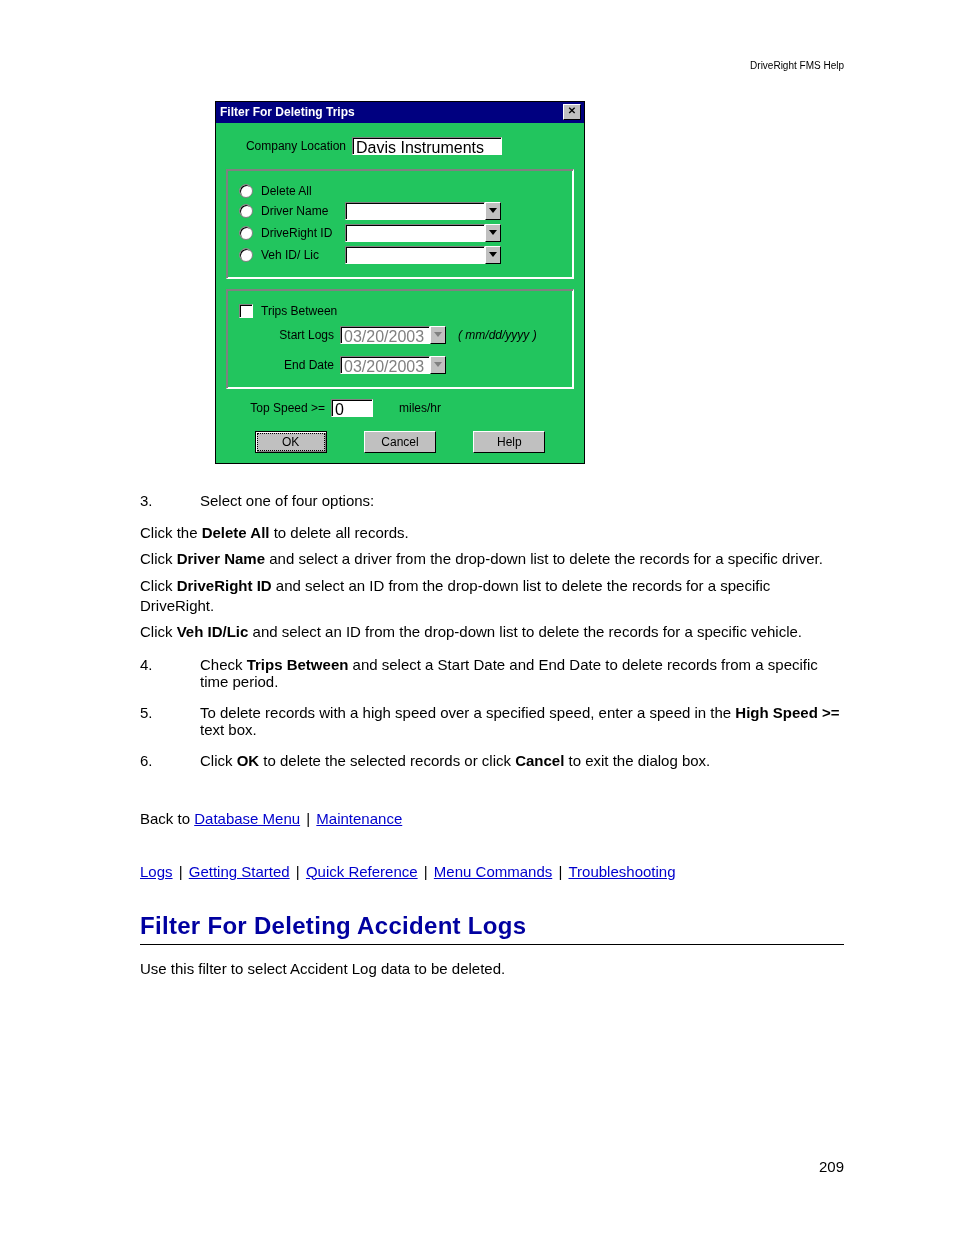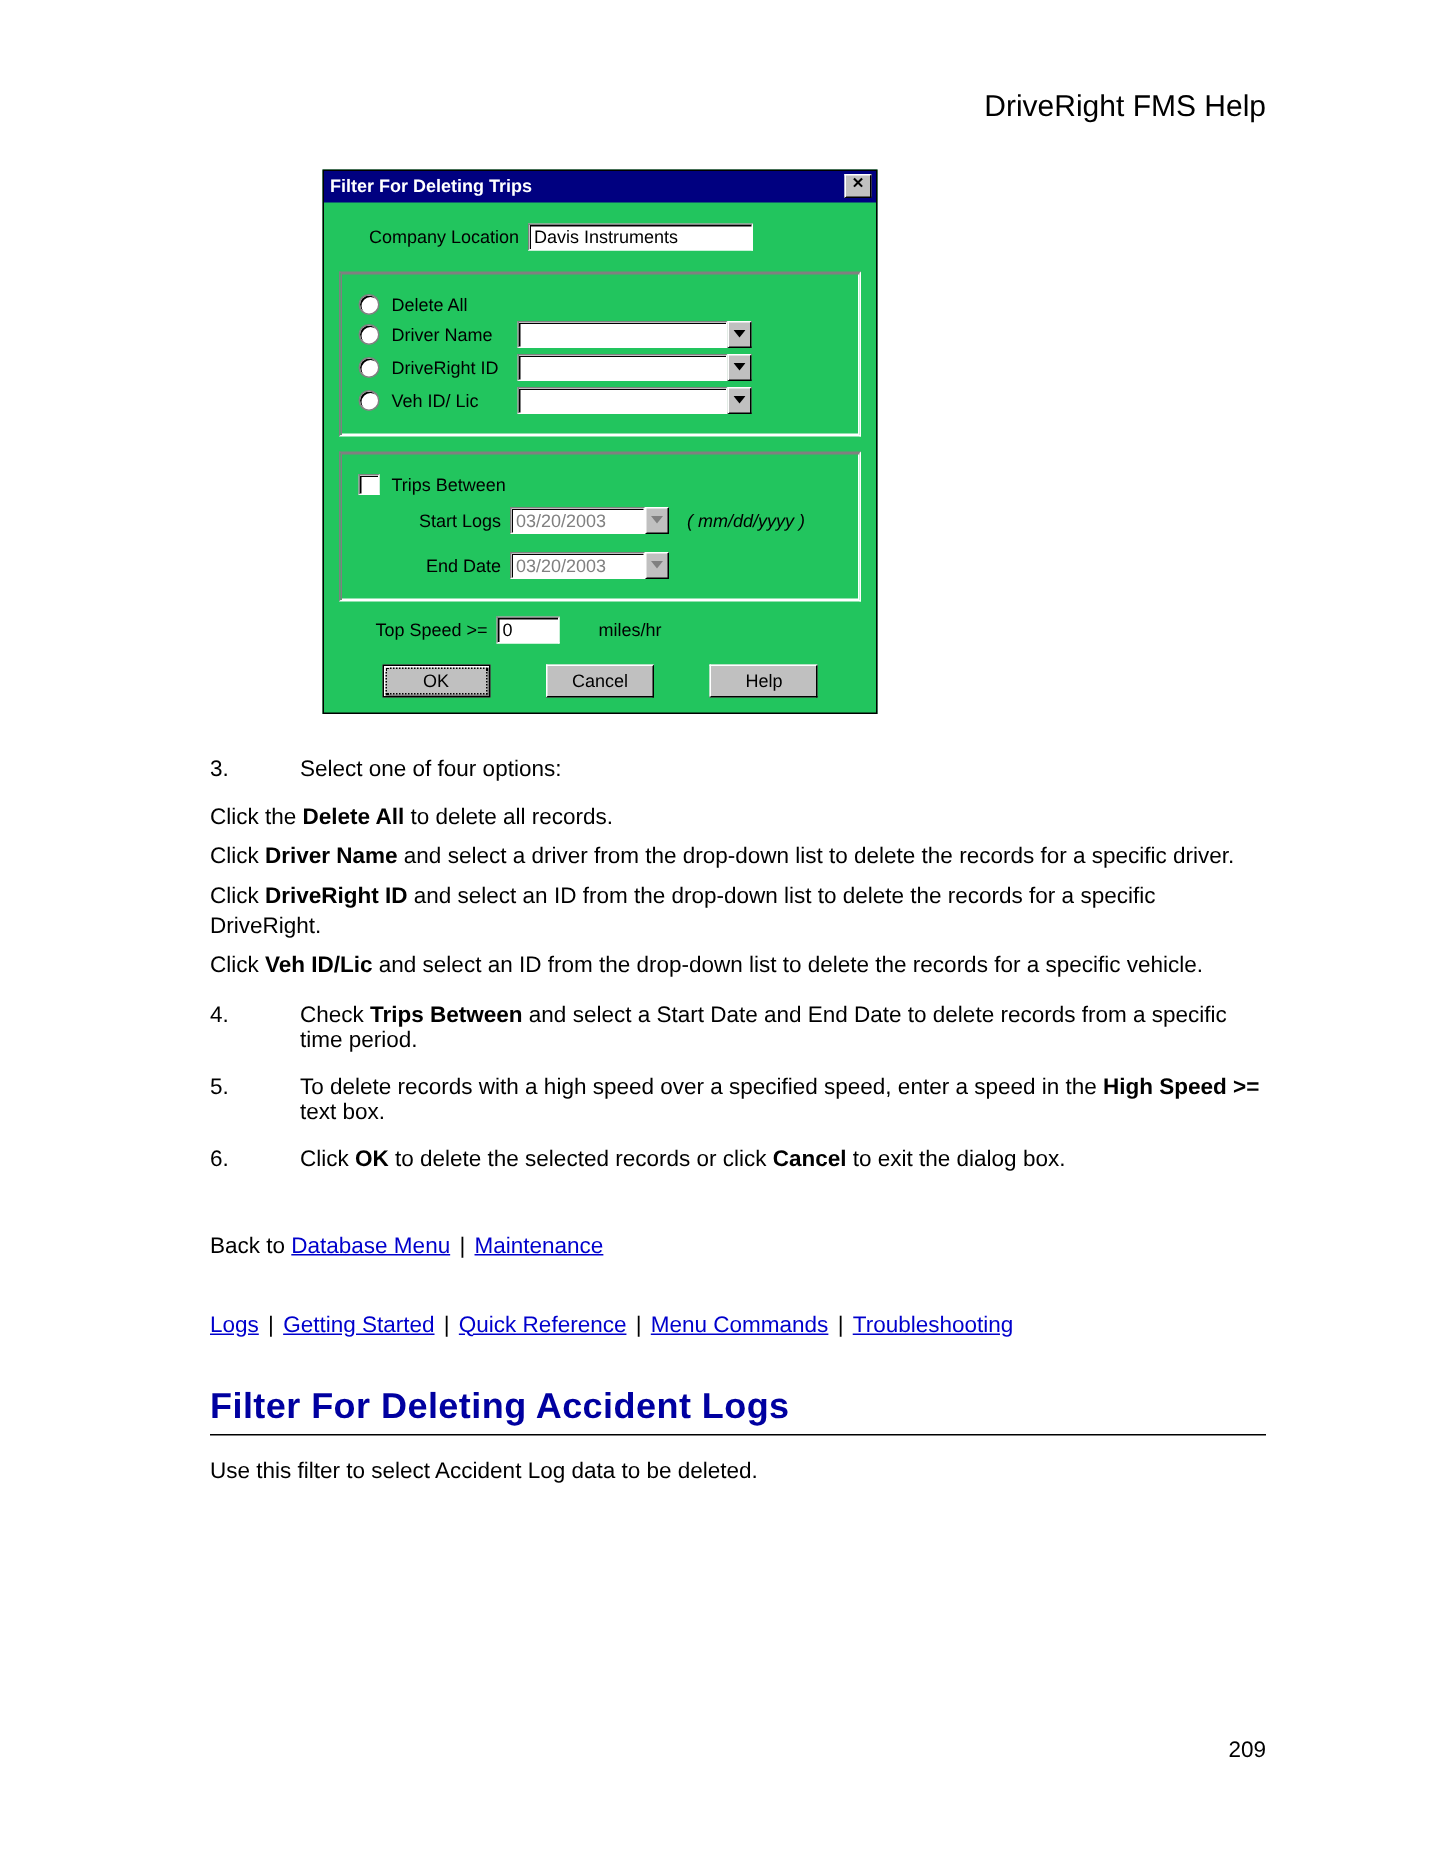--- a/index.html
+++ b/index.html
@@ -12,21 +12,21 @@
   }
   .page {
     width: 954px;
     min-height: 1235px;
     padding: 60px 110px 60px 140px;
     box-sizing: border-box;
     position: relative;
   }
   .header-right {
     text-align: right;
-    font-size: 20px;
+    font-size: 10px;
     margin-bottom: 30px;
   }
   .page-number {
     position: absolute;
     right: 110px;
     bottom: 60px;
     font-size: 15px;
   }
 
   
@@ -82,21 +82,21 @@
   .sunken {
     background: #fff;
     border-top: 1px solid #808080;
     border-left: 1px solid #808080;
     border-right: 1px solid #fff;
     border-bottom: 1px solid #fff;
     box-shadow: inset 1px 1px 0 #000;
     height: 18px;
     box-sizing: border-box;
     padding: 1px 3px;
-    font-size: 12px;
+    font-size: 16px;
   }
   .company-field { width: 150px; }
   .combo {
     display: flex;
     align-items: stretch;
   }
   .combo .sunken { width: 140px; }
   .combo .drop-btn {
     width: 16px;
     height: 18px;

